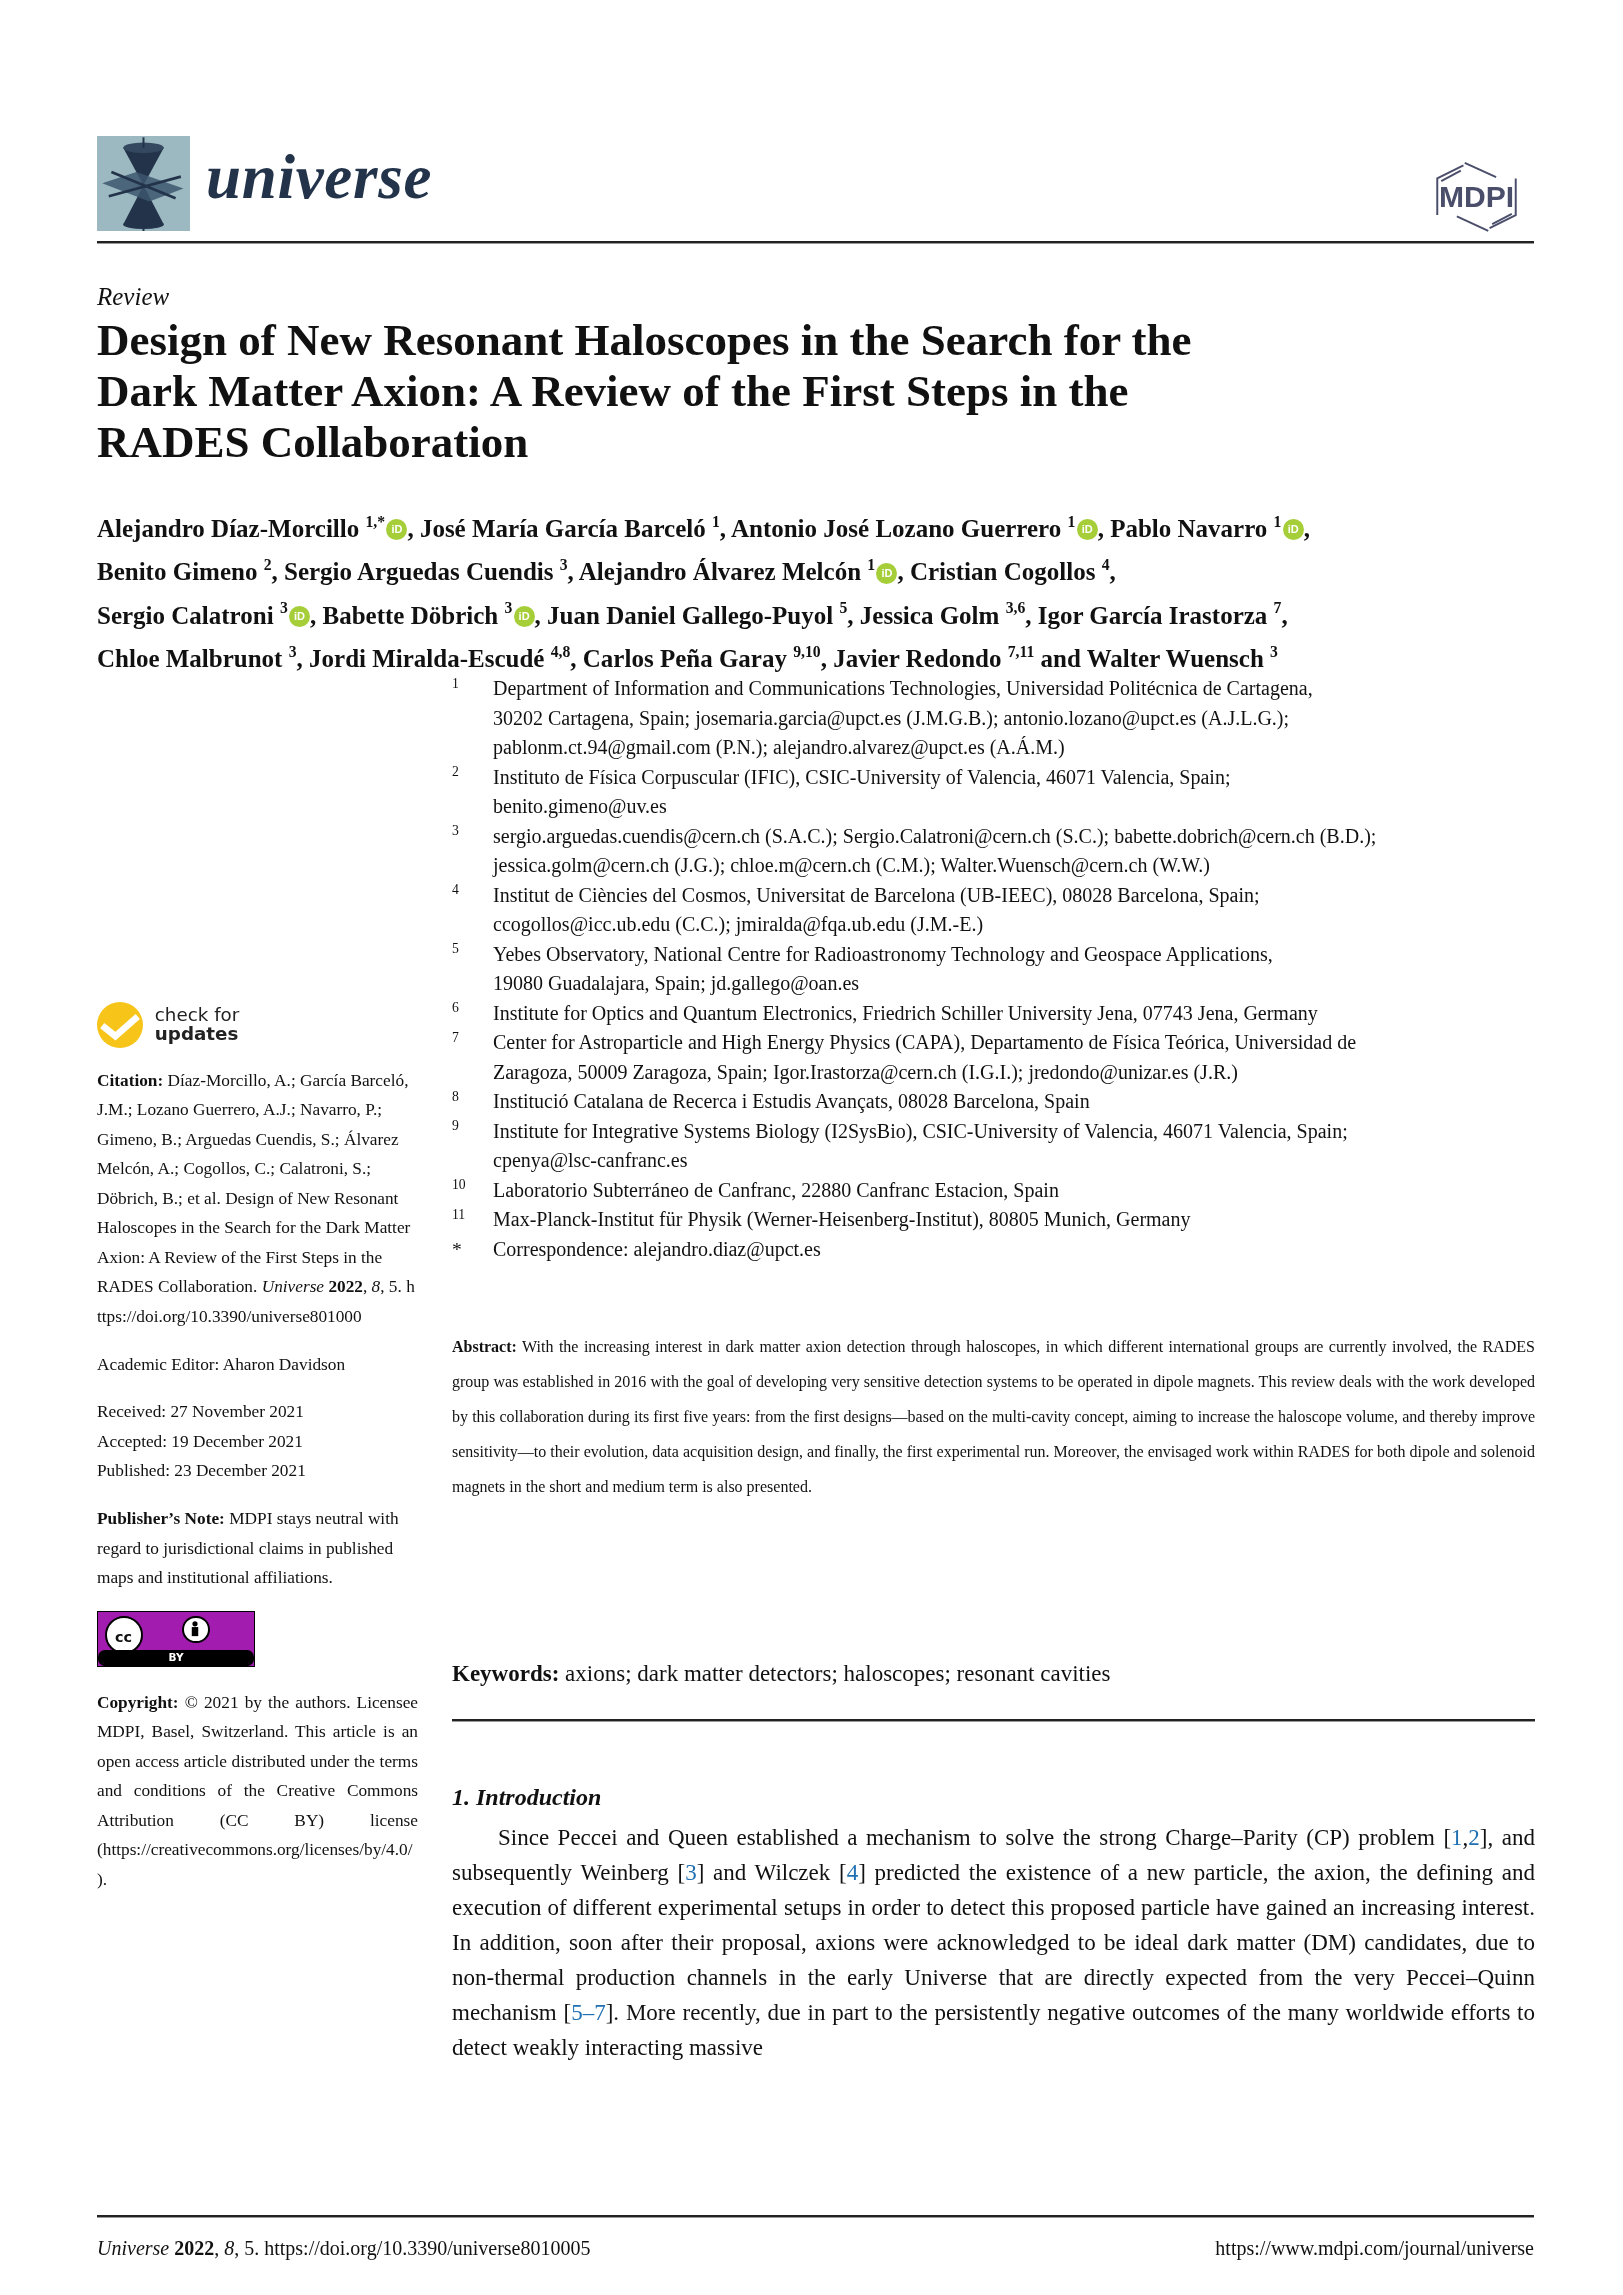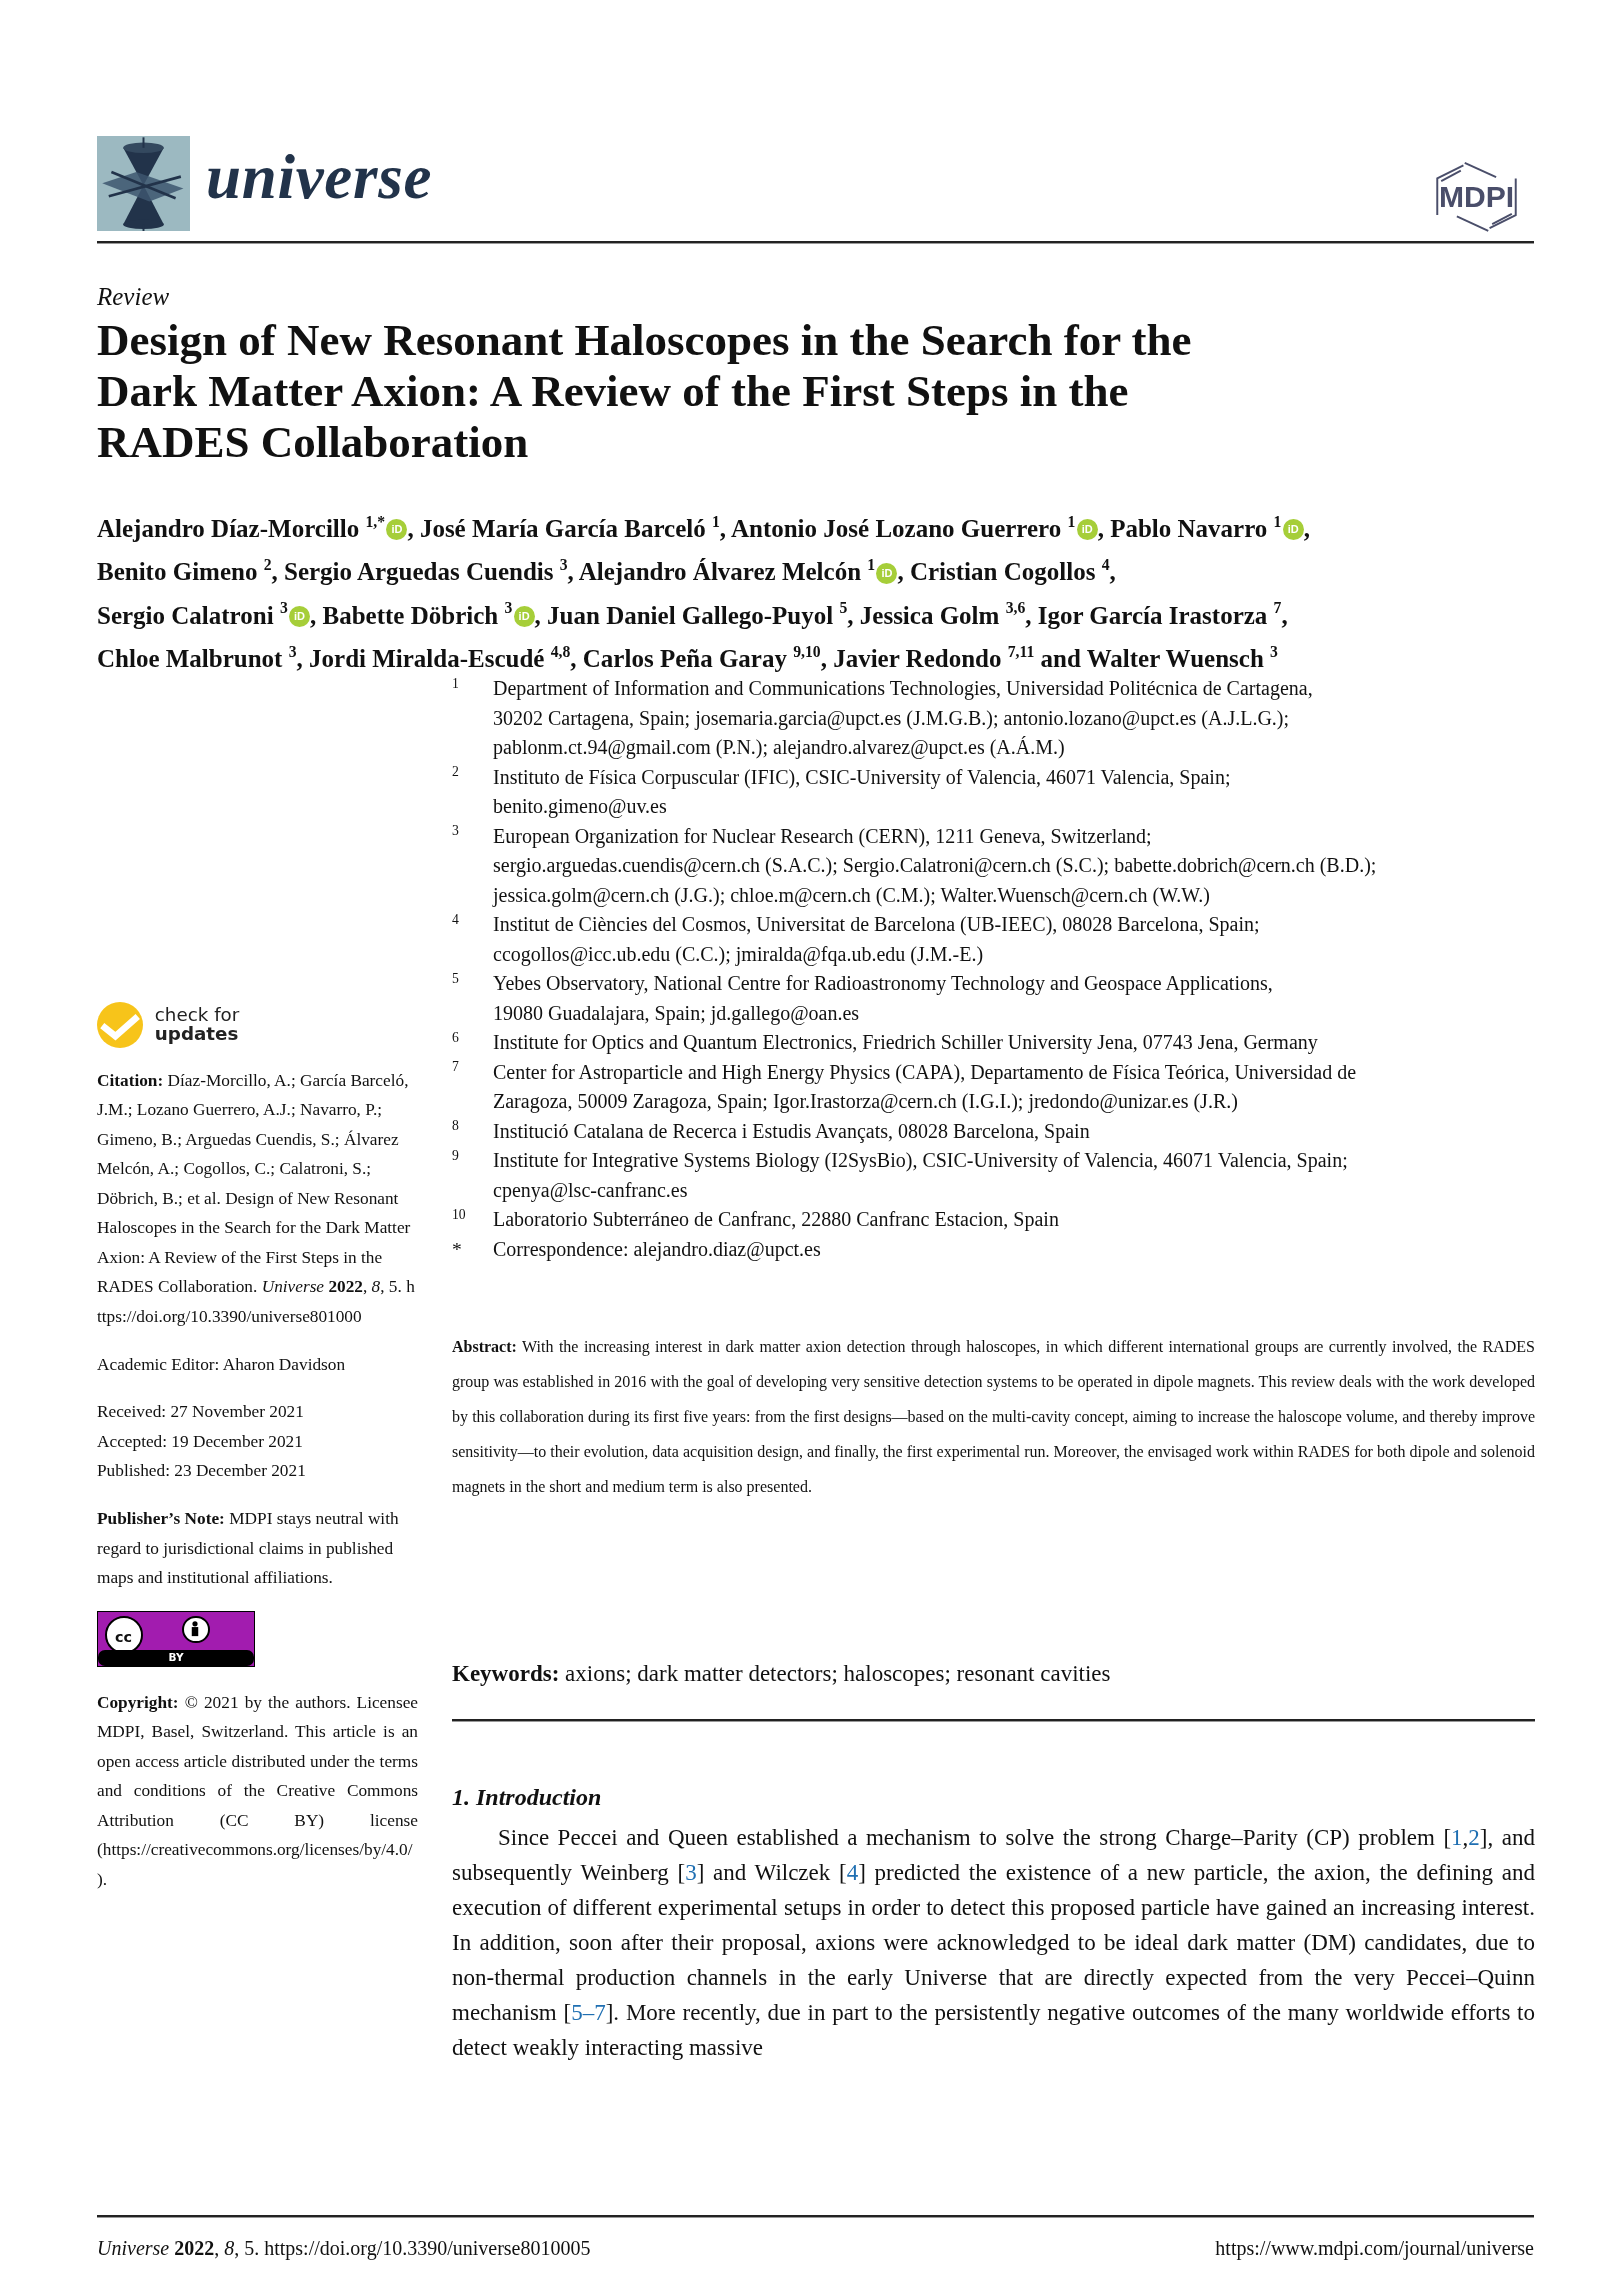--- a/index.html
+++ b/index.html
@@ -109,21 +109,20 @@
       <div>30202 Cartagena, Spain; josemaria.garcia@upct.es (J.M.G.B.); antonio.lozano@upct.es (A.J.L.G.);</div>
       <div>pablonm.ct.94@gmail.com (P.N.); alejandro.alvarez@upct.es (A.Á.M.)</div>
     </div>
     <div class="aff">
       <span class="aff-num">2</span>
       <div>Instituto de Física Corpuscular (IFIC), CSIC-University of Valencia, 46071 Valencia, Spain;</div>
       <div>benito.gimeno@uv.es</div>
     </div>
     <div class="aff">
       <span class="aff-num">3</span>
-      <div>European Organization for Nuclear Research (CERN), 1211 Geneva, Switzerland;</div>
       <div>sergio.arguedas.cuendis@cern.ch (S.A.C.); Sergio.Calatroni@cern.ch (S.C.); babette.dobrich@cern.ch (B.D.);</div>
       <div>jessica.golm@cern.ch (J.G.); chloe.m@cern.ch (C.M.); Walter.Wuensch@cern.ch (W.W.)</div>
     </div>
     <div class="aff">
       <span class="aff-num">4</span>
       <div>Institut de Ciències del Cosmos, Universitat de Barcelona (UB-IEEC), 08028 Barcelona, Spain;</div>
       <div>ccogollos@icc.ub.edu (C.C.); jmiralda@fqa.ub.edu (J.M.-E.)</div>
     </div>
     <div class="aff">
       <span class="aff-num">5</span>
@@ -144,20 +143,24 @@
       <div>Institució Catalana de Recerca i Estudis Avançats, 08028 Barcelona, Spain</div>
     </div>
     <div class="aff">
       <span class="aff-num">9</span>
       <div>Institute for Integrative Systems Biology (I2SysBio), CSIC-University of Valencia, 46071 Valencia, Spain;</div>
       <div>cpenya@lsc-canfranc.es</div>
     </div>
     <div class="aff">
       <span class="aff-num">10</span>
       <div>Laboratorio Subterráneo de Canfranc, 22880 Canfranc Estacion, Spain</div>
+    </div>
+    <div class="aff">
+      <span class="aff-num">11</span>
+      <div>Max-Planck-Institut für Physik (Werner-Heisenberg-Institut), 80805 Munich, Germany</div>
     </div>
     <div class="aff">
       <span class="aff-star">*</span>
       <div>Correspondence: alejandro.diaz@upct.es</div>
     </div>
   </div>
 
 <div class="abs" id="sidebar">
   <div id="cfu">
     <div id="cfu-circle">

